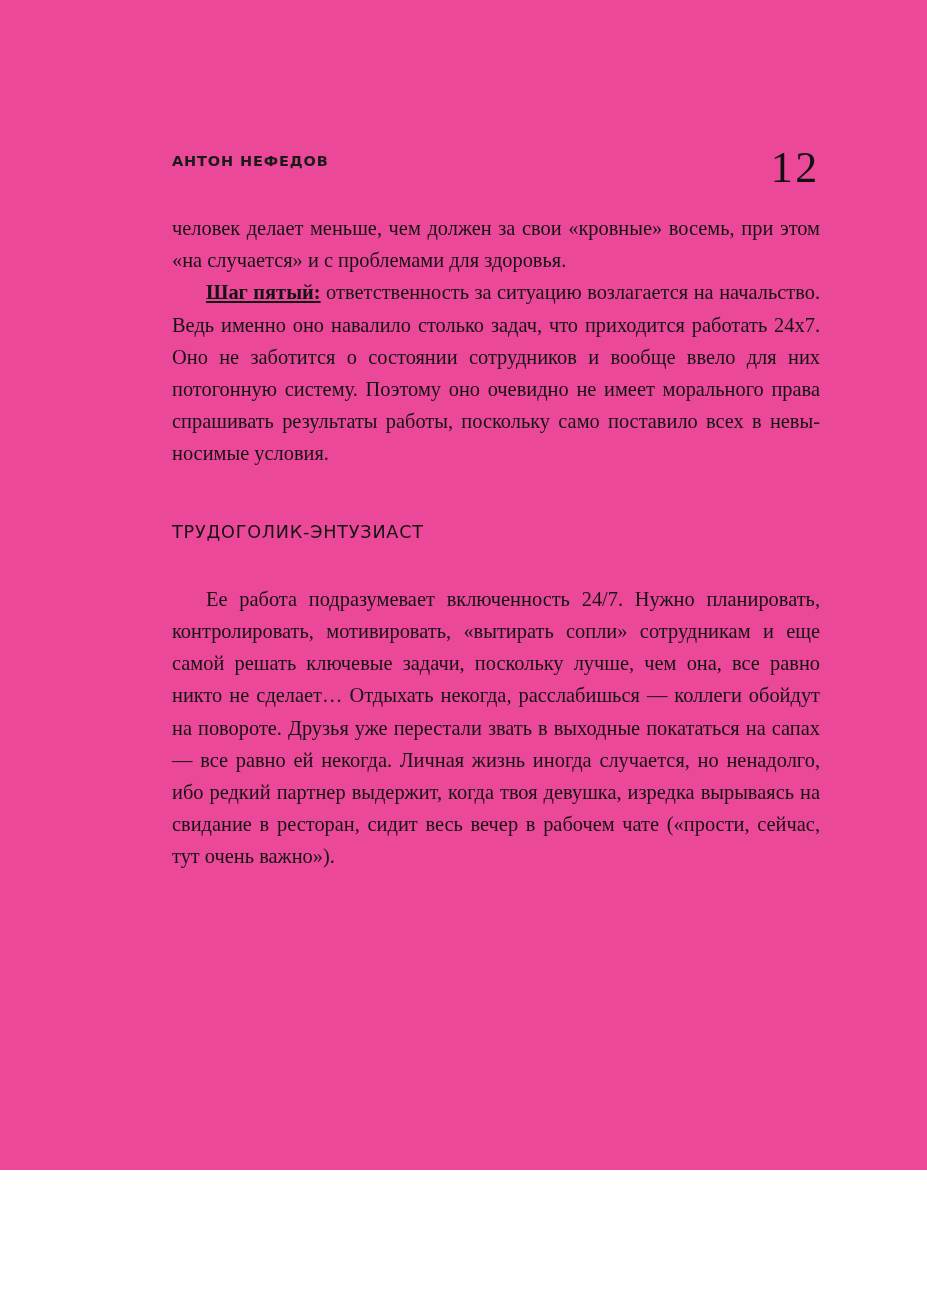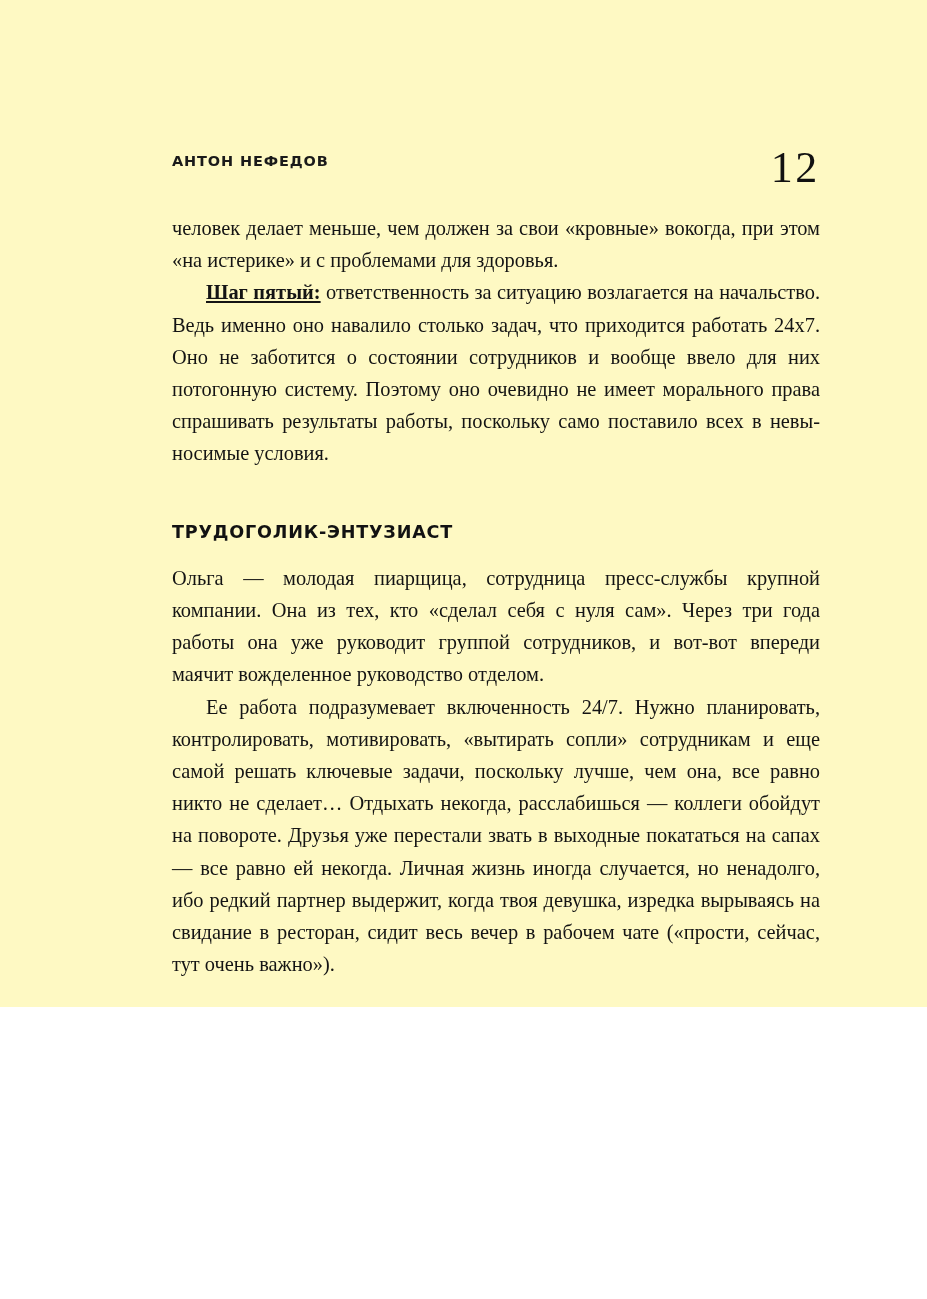--- a/index.html
+++ b/index.html
@@ -13,22 +13,22 @@
     font-family: "Liberation Serif", serif;
     color: #111111;
     position: relative;
     overflow: hidden;
   }
   .page {
     position: absolute;
     left: 0;
     top: 0;
     width: 927px;
-    height: 1007px;
-    background: #fef9c3;
+    height: 1170px;
+    background: #ec4899;
   }
   .content {
     position: absolute;
     left: 172px;
     top: 130px;
     width: 648px;
   }
   .runhead {
     display: flex;
     align-items: baseline;
@@ -69,53 +69,52 @@
   }
   .p-noindent {
     text-indent: 0;
   }
   .lead {
     font-weight: bold;
     text-decoration: underline;
   }
   .section-head {
     font-family: "DejaVu Sans", sans-serif;
-    font-weight: bold;
+    font-weight: normal;
     font-size: 17.6px;
     letter-spacing: 0.045em;
     text-transform: uppercase;
     color: #121212;
     margin-top: 46px;
-    margin-bottom: 14px;
+    margin-bottom: 35px;
     text-align: left;
     text-indent: 0;
   }
   .gap-before {
     margin-top: 26px;
   }
 </style>
 </head>
 <body>
 
 <div class="page">
   <div class="content">
 
     <div class="runhead">
       <div class="runhead-author">АНТОН НЕФЕДОВ</div>
       <div class="runhead-folio">12</div>
     </div>
 
     <div class="body-text">
 
-      <p class="p-noindent">человек делает меньше, чем должен за свои «кровные» во­когда, при этом «на истерике» и с проблемами для здоровья.</p>
+      <p class="p-noindent">человек делает меньше, чем должен за свои «кровные» во­семь, при этом «на случается» и с проблемами для здоровья.</p>
 
       <p class="p-indent gap-before"><span class="lead">Шаг пятый:</span><span> ответственность за ситуацию возлагается на начальство. Ведь именно оно навалило столько задач, что приходится работать 24х7. Оно не заботится о состоянии со­трудников и вообще ввело для них потогонную систему. По­этому оно очевидно не имеет морального права спрашивать результаты работы, поскольку само поставило всех в невы­носимые условия.</span></p>
 
 
       <h2 class="section-head">ТРУДОГОЛИК-ЭНТУЗИАСТ</h2>
 
-      <p class="p-noindent">Ольга — молодая пиарщица, сотрудница пресс-службы круп­ной компании. Она из тех, кто «сделал себя с нуля сам». Через три года работы она уже руководит группой сотруд­ников, и вот-вот впереди маячит вожделенное руководство отделом.</p>
 
       <p class="p-indent">Ее работа подразумевает включенность 24/7. Нужно пла­нировать, контролировать, мотивировать, «вытирать сопли» сотрудникам и еще самой решать ключевые задачи, посколь­ку лучше, чем она, все равно никто не сделает… Отдыхать некогда, расслабишься — коллеги обойдут на повороте. Дру­зья уже перестали звать в выходные покататься на сапах — все равно ей некогда. Личная жизнь иногда случается, но не­надолго, ибо редкий партнер выдержит, когда твоя девушка, изредка вырываясь на свидание в ресторан, сидит весь вечер в рабочем чате («прости, сейчас, тут очень важно»).</p>
 
     </div>
   </div>
 </div>
 
 </body></html>

